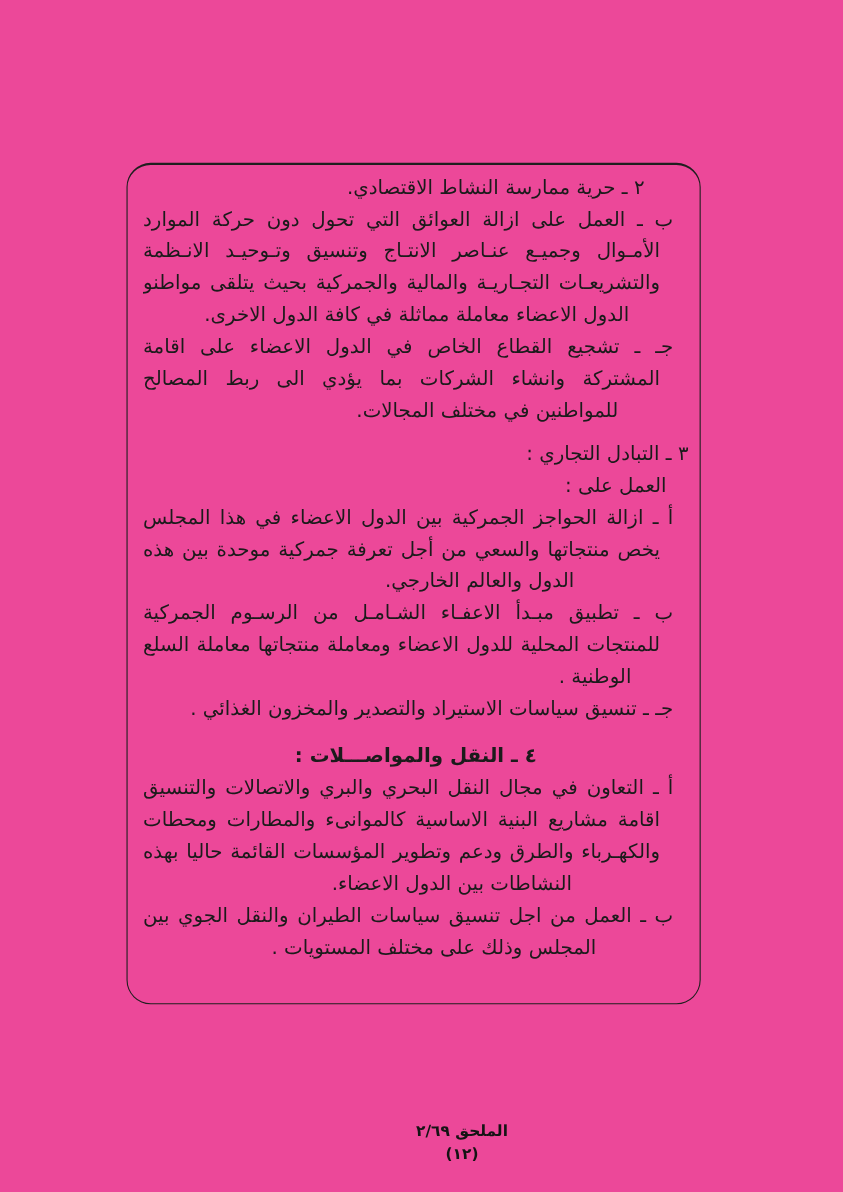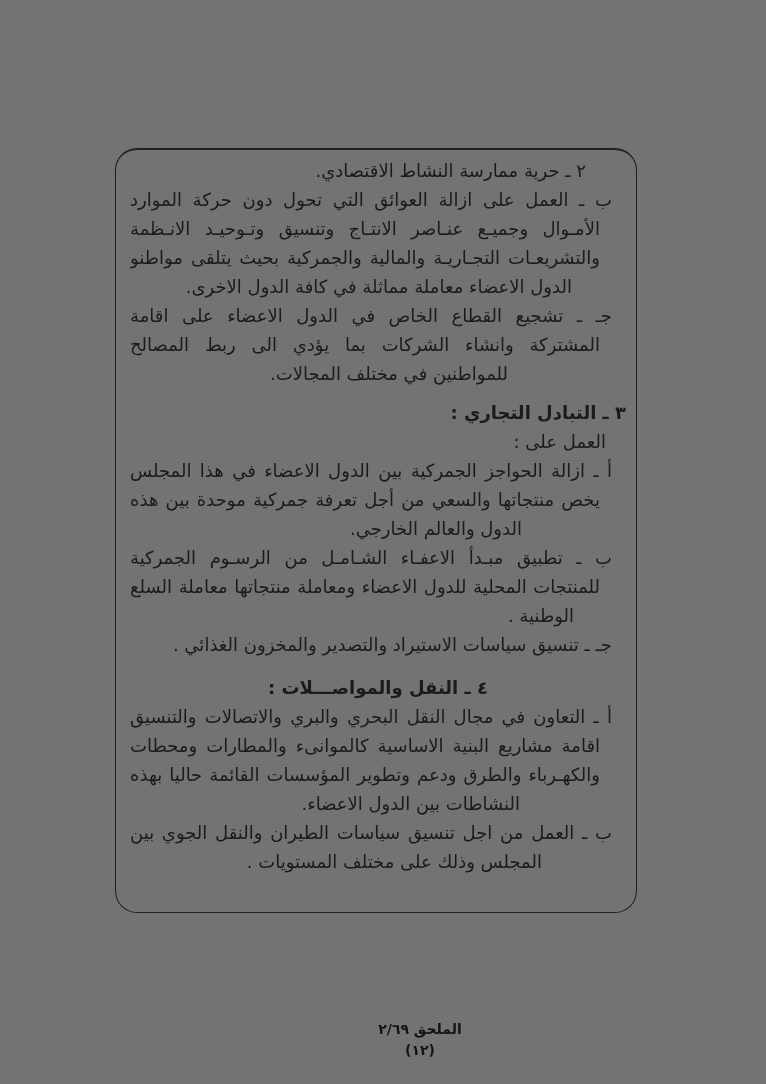--- a/index.html
+++ b/index.html
@@ -8,21 +8,21 @@
     width: 766px;
     height: 1084px;
     overflow: hidden;
     background: #fdfdfb;
     font-family: "DejaVu Sans", "Liberation Sans", sans-serif;
   }
   .page {
     position: absolute;
     left: 0; top: 0;
     width: 766px; height: 1084px;
-    background: #737373;
+    background: #ec4899;
   }
   .frame {
     position: absolute;
     left: 115px;
     top: 148px;
     width: 522px;
     height: 765px;
     box-sizing: border-box;
     border: 1.5px solid #1f1f1f;
     border-top-width: 2.5px;
@@ -40,39 +40,39 @@
     overflow: hidden;
     text-align: right;
     white-space: nowrap;
   }
   .j {
     white-space: normal;
     text-align: justify;
     text-align-last: justify;
   }
   .hd {
-    font-weight: bold;
+    font-weight: normal;
     margin-top: 10px;
     letter-spacing: 0.2px;
   }
   .hd2 {
     font-weight: bold;
     margin-top: 14px;
     letter-spacing: 0.2px;
     text-align: center;
   }
   .m14 { margin-right: 14px; }
   .m20 { margin-right: 20px; }
   .m25 { margin-right: 25px; }
   .m26 { margin-right: 26px; }
   .m40 { margin-right: 40px; }
   .m54 { margin-right: 54px; }
   .m84 { margin-right: 84px; }
   .m90 { margin-right: 52px; }
-  .m94 { margin-right: 118px; text-align: right; }
+  .m94 { margin-right: 64px; text-align: right; }
   .m104 { margin-right: 104px; }
   .m106 { margin-right: 106px; }
   .footer {
     position: absolute;
     top: 1019px;
     left: 350px;
     width: 140px;
     direction: rtl;
     text-align: center;
     font-weight: bold;

